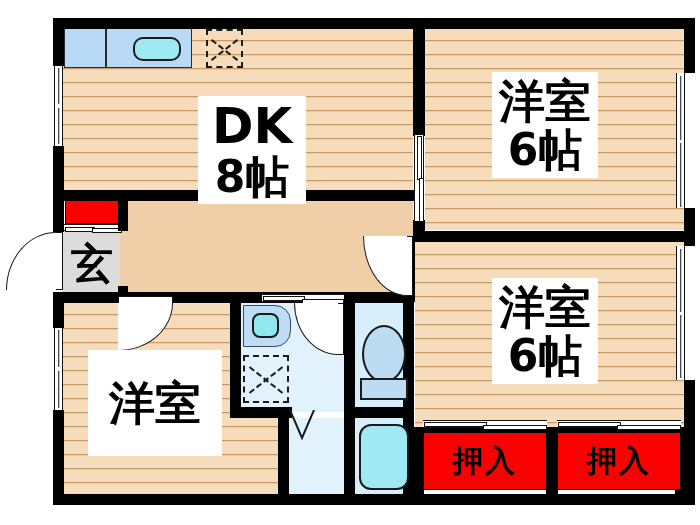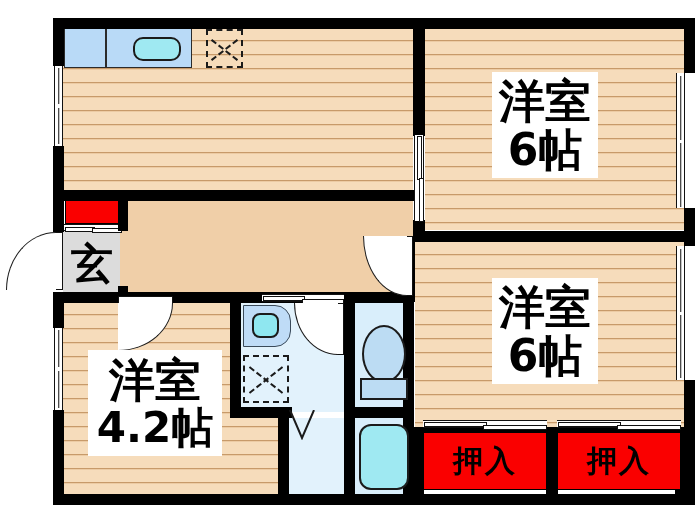--- a/index.html
+++ b/index.html
@@ -324,29 +324,32 @@
 
   <div class="abs tub" style="left:359px; top:424px; width:50px; height:66px;"></div>
 
   <div class="abs closet-red" style="left:423px; top:432px; width:124px; height:58px;">
     <span style="font-size:30px;">押入</span>
   </div>
   <div class="abs closet-red" style="left:557px; top:432px; width:124px; height:58px;">
     <span style="font-size:30px;">押入</span>
   </div>
 
+  <div class="abs room-label" style="left:198px; top:96px; width:108px; height:108px;">
+    <div class="l1" style="font-size:50px;">DK</div>
+    <div class="l2" style="font-size:44px; margin-top:4px;">8帖</div>
+  </div>
 
   <div class="abs room-label" style="left:492px; top:72px; width:106px; height:106px;">
     <div class="l1" style="font-size:46px;">洋室</div>
     <div class="l2" style="font-size:44px; margin-top:4px;">6帖</div>
   </div>
 
   <div class="abs room-label" style="left:492px; top:278px; width:106px; height:106px;">
     <div class="l1" style="font-size:46px;">洋室</div>
     <div class="l2" style="font-size:44px; margin-top:4px;">6帖</div>
   </div>
 
   <div class="abs room-label" style="left:88px; top:350px; width:134px; height:106px;">
     <div class="l1" style="font-size:46px;">洋室</div>
-    <div class="l2" style="font-size:42px; margin-top:4px;">4.2帖</div>
   </div>
 
 </div>
 
 </body></html>

